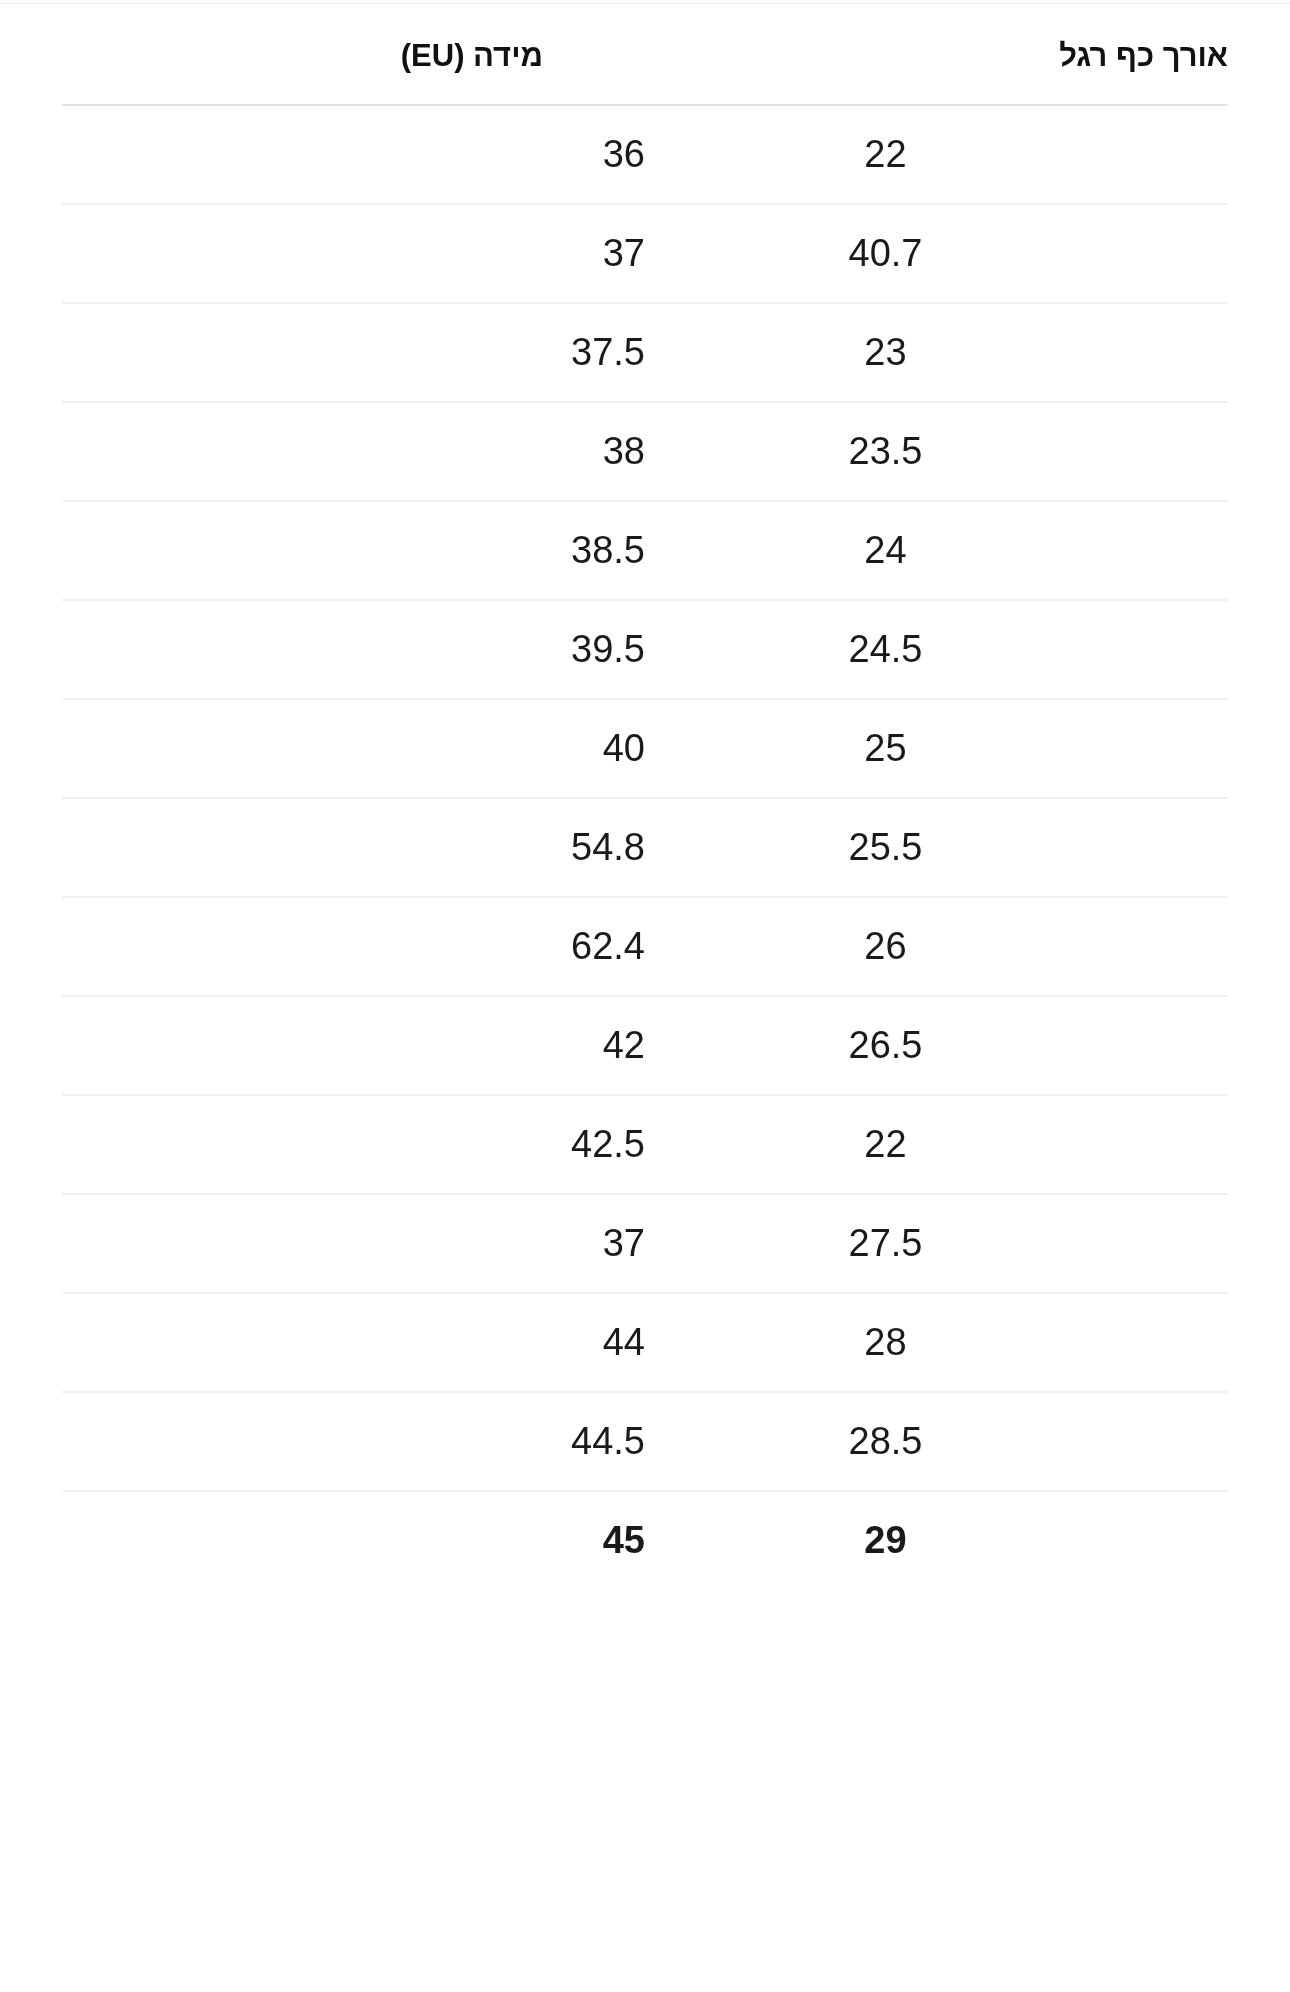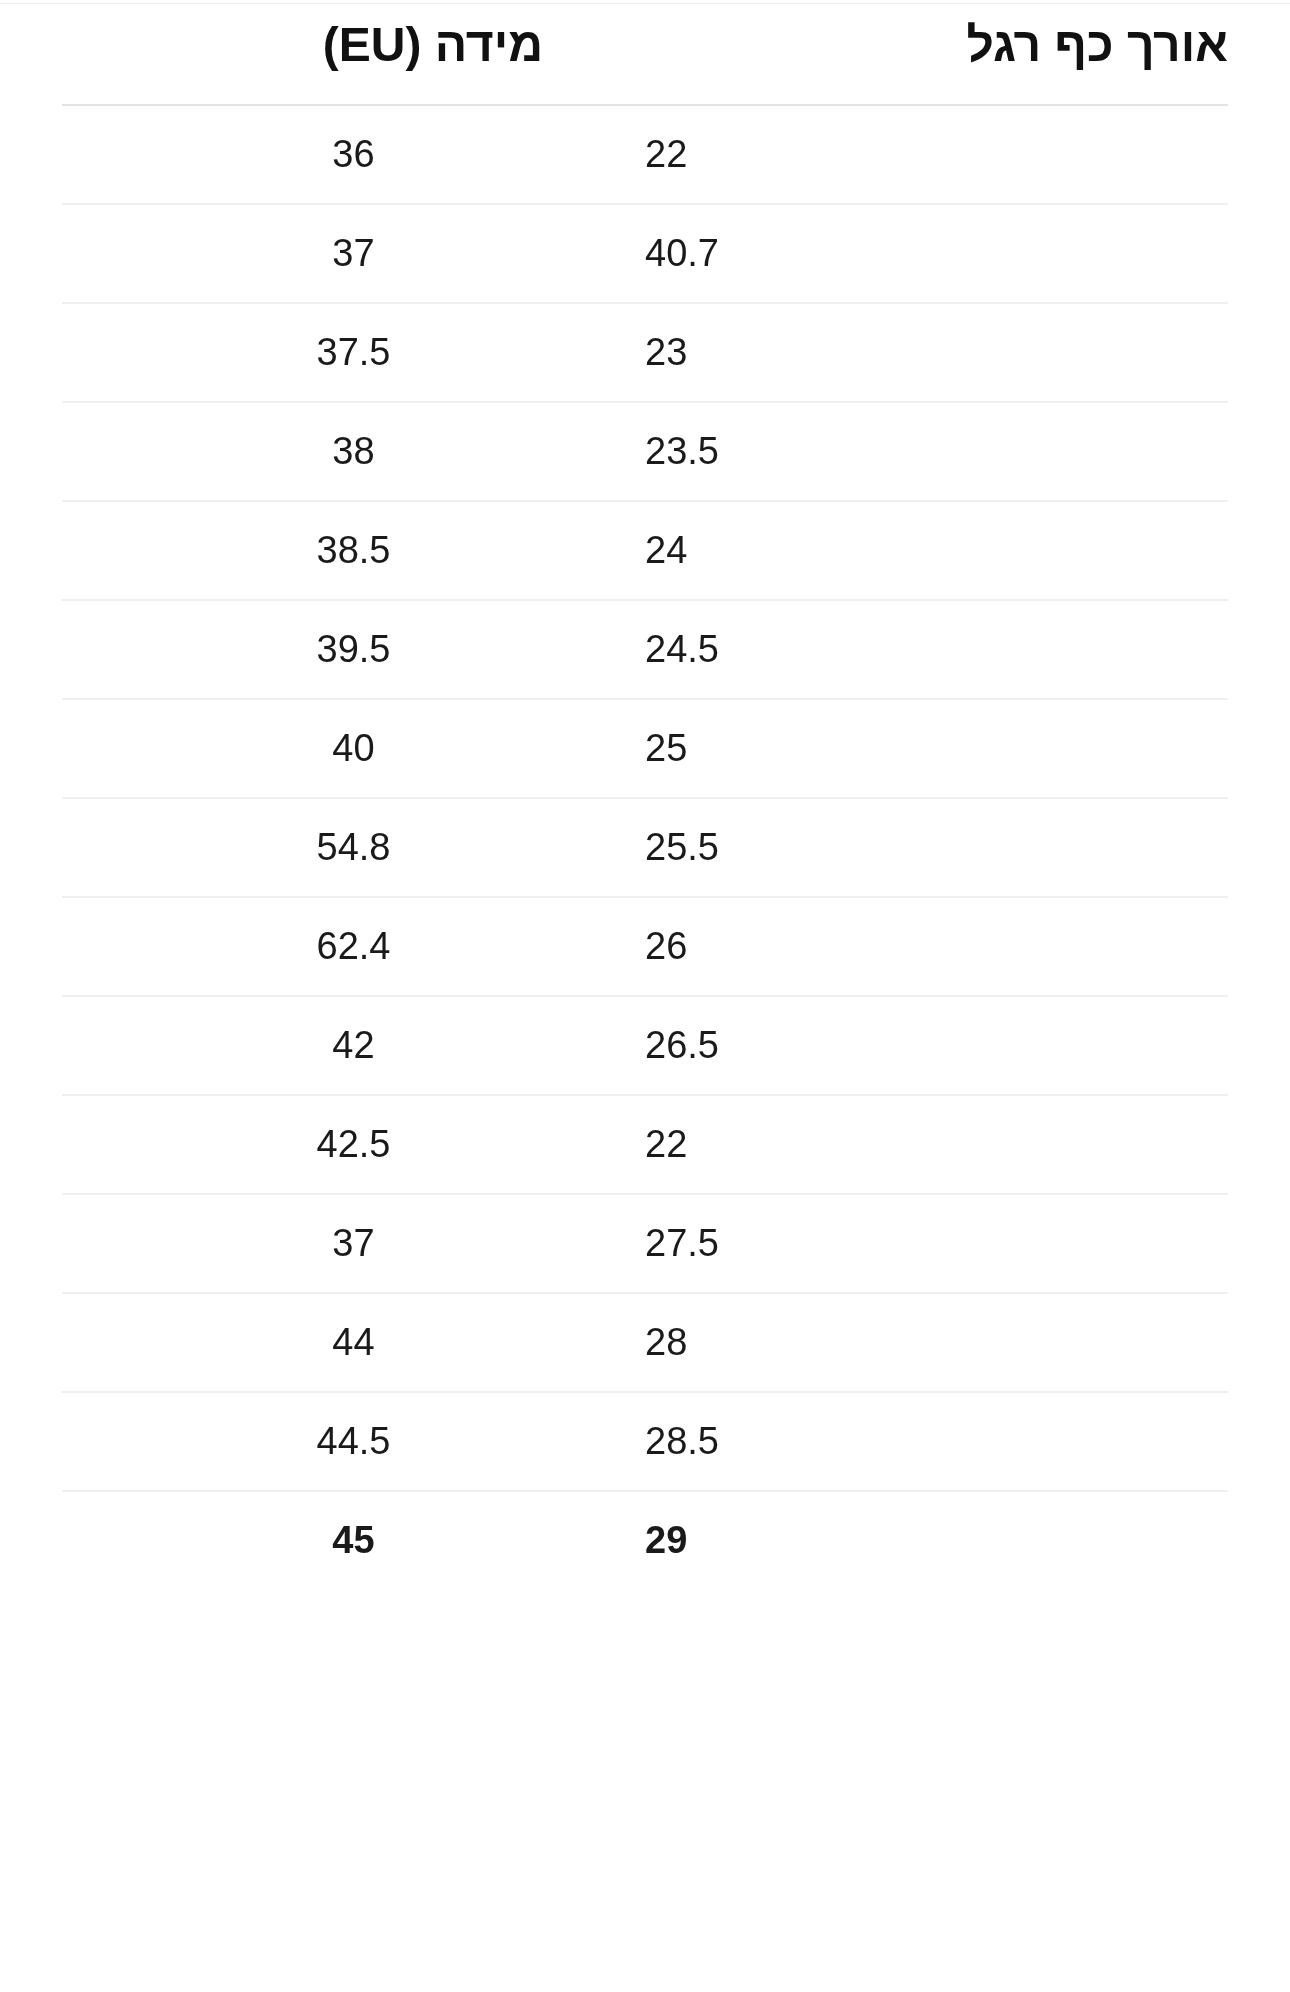--- a/index.html
+++ b/index.html
@@ -38,21 +38,21 @@
     margin: 0 62px;
     border-collapse: collapse;
     table-layout: fixed;
     direction: rtl;
   }
 
   table.size-table col.col-foot { width: 50%; }
   table.size-table col.col-eu   { width: 50%; }
 
   table.size-table thead th {
-    font-size: 48px;
+    font-size: 31px;
     font-weight: 700;
     line-height: 1.2;
     color: #111111;
     text-align: right;
     padding: 0 0 30px 0;
     border-bottom: 2px solid #e3e3e3;
     white-space: nowrap;
     vertical-align: bottom;
     height: 105px;
     box-sizing: border-box;
@@ -62,40 +62,40 @@
     
     text-align: right;
     padding-right: 102px;
   }
 
   table.size-table tbody td {
     font-size: 38px;
     font-weight: 400;
     line-height: 1.25;
     color: #1a1a1a;
-    text-align: left;
+    text-align: center;
     height: 97px;
     padding: 0;
     border-bottom: 2px solid #efefef;
     vertical-align: middle;
     white-space: nowrap;
   }
 
   table.size-table tbody td.td-eu {
     padding-right: 102px;
   }
 
   table.size-table tbody tr:last-child td {
     border-bottom: none;
     font-weight: bold;
   }
 
   
   table.size-table tbody td.td-size {
-    text-align: center;
+    text-align: right;
   }
 </style>
 </head>
 <body>
 
 <div class="page-top-rule"></div>
 
 <div class="size-table-wrap">
   <table class="size-table">
     <colgroup>

